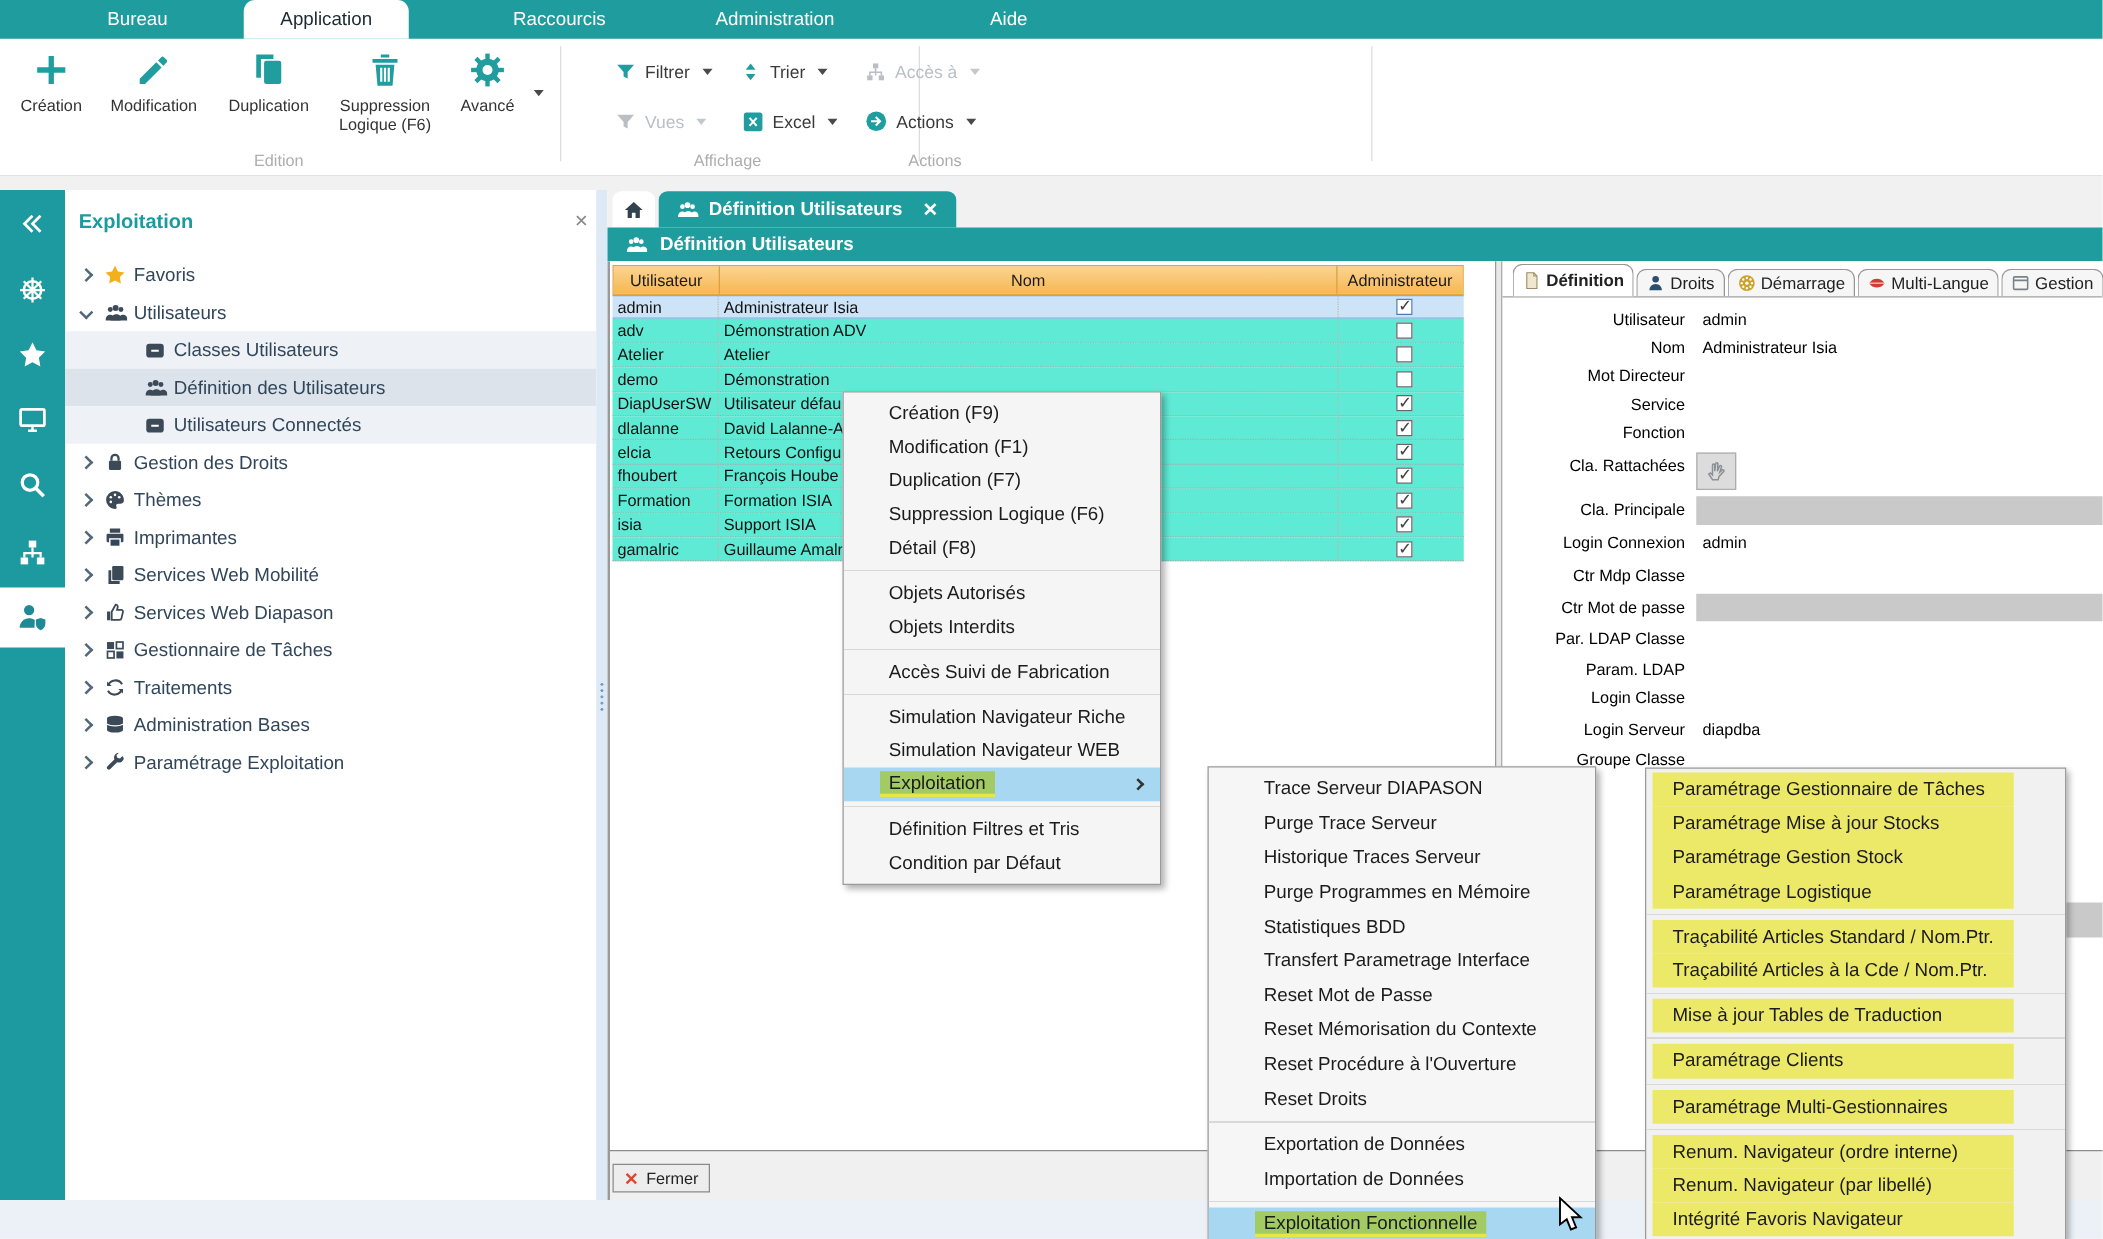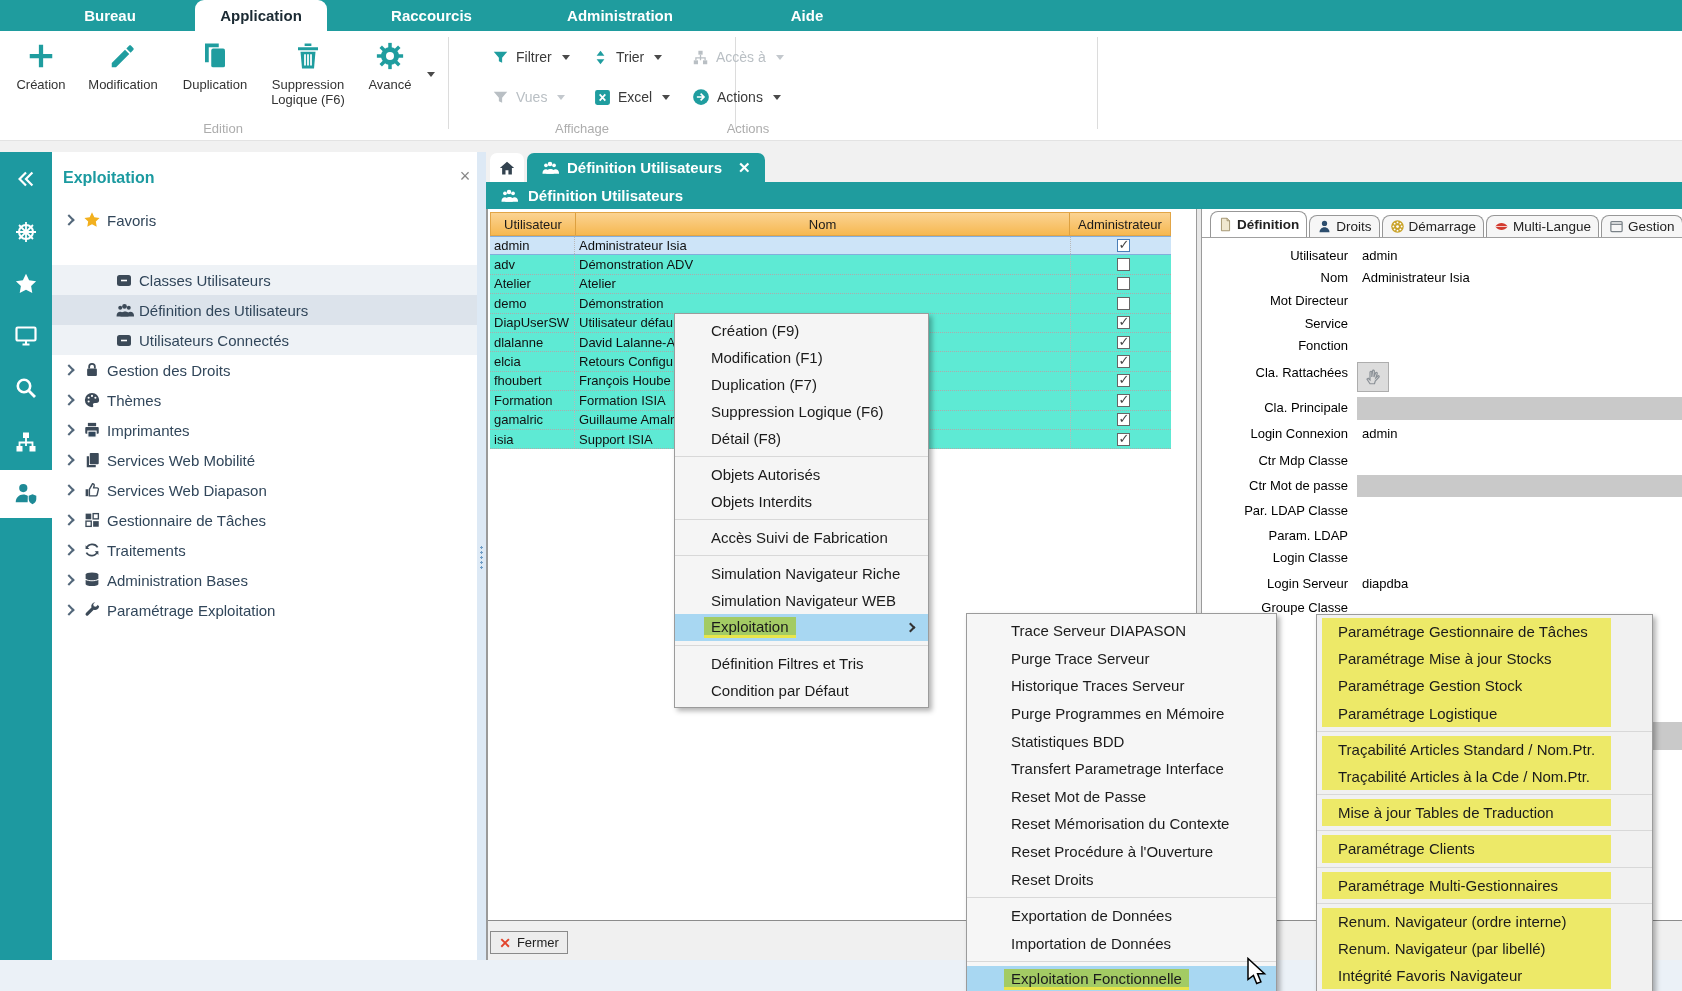--- a/index.html
+++ b/index.html
@@ -1,19 +1,19 @@
 <!DOCTYPE html>
 <html><head>
 <meta charset="utf-8">
 <style>
 *{margin:0;padding:0;box-sizing:border-box}
 html,body{width:1682px;height:991px;overflow:hidden;font-family:"Liberation Sans",sans-serif;background:#fff}
 
 #topbar{position:absolute;left:0;top:0;width:1682px;height:31px;background:#1F9C9E;z-index:5}
-.tmenu{position:absolute;top:0;height:31px;display:flex;align-items:center;justify-content:center;color:#fff;font-weight:bold;font-size:15px}
+.tmenu{position:absolute;top:0;height:31px;display:flex;align-items:center;justify-content:center;color:#fff;font-weight:normal;font-size:15px}
 #tab-application{background:#fff;color:#1b2a33;border-radius:9px 9px 0 0}
 
 #ribbon{position:absolute;left:0;top:31px;width:1682px;height:110px;background:#fff;border-bottom:1px solid #E3E3E3;z-index:4}
 .rb{position:absolute;top:10px;display:flex;flex-direction:column;align-items:center;font-size:13px;color:#333;text-align:center;line-height:15px;cursor:default}
 .rb svg{margin-bottom:6px}
 .grplabel{position:absolute;top:90px;width:150px;text-align:center;color:#ADADAD;font-size:13px}
 .vsep{position:absolute;top:6px;height:92px;width:1px;background:#DCDCDC}
 .ctl{position:absolute;display:flex;align-items:center;gap:7px;font-size:14px;color:#3A3A3A;height:22px}
 .ctl.dis{color:#B9BFC4}
 .caret{width:0;height:0;border-left:4.5px solid transparent;border-right:4.5px solid transparent;border-top:5.5px solid #4A4A4A;margin-left:3px}
@@ -260,21 +260,21 @@
       </symbol>
 <symbol id="i-hand" viewBox="0 0 24 24">
         <path d="M8 21l-4-6 1.6-1.2L8 16V5.5a1.2 1.2 0 012.4 0V12l1-8a1.2 1.2 0 012.4.3l-.6 7.7 2.2-5.4a1.2 1.2 0 012.2 1l-1.8 5.4 2.7-2.4a1.1 1.1 0 011.5 1.6L15 17.5 14 21z" fill="none" stroke="currentColor" stroke-width="1.6"></path>
       </symbol>
 </defs>
 </svg>
 
 <div id="topbar">
   <div class="tmenu" style="left:60px;width:100px">Bureau</div>
   <div class="tmenu" id="tab-application" style="left:195px;width:132px">Application</div>
-  <div class="tmenu" style="left:369px;width:125px">Raccourcis</div>
+  <div class="tmenu" style="left:385px;width:125px">Raccourcis</div>
   <div class="tmenu" style="left:540px;width:160px">Administration</div>
   <div class="tmenu" style="left:772px;width:70px">Aide</div>
 </div>
 
 <div id="ribbon">
   <div class="rb" style="left:10px;width:62px">
       <svg width="30" height="30" fill="#1F9D9F">
         <use href="#i-plus"></use>
       </svg>
       <span>Création</span>
@@ -399,20 +399,29 @@
   <div id="navtitle">Exploitation</div>
   <div id="navclose">×</div>
   <div class="nrow" style="top:53px">
       <span class="chev"></span>
       <span class="nico">
         <svg width="18" height="18" fill="#F2B01E">
           <use href="#i-star"></use>
         </svg>
       </span>
       <span class="nlabel">Favoris</span>
+    </div>
+  <div class="nrow" style="top:83px">
+      <span class="chev down"></span>
+      <span class="nico">
+        <svg width="19" height="19" fill="#3C4A58">
+          <use href="#i-users"></use>
+        </svg>
+      </span>
+      <span class="nlabel">Utilisateurs</span>
     </div>
   <div class="nrow child hlight" style="top:113px">
       <span class="nico">
         <svg width="18" height="18" fill="#3C4A58">
           <rect x="2" y="4" width="14" height="11" rx="2.5"></rect>
           <path d="M6 9.5h6" stroke="#fff" stroke-width="1.6"></path>
         </svg>
       </span>
       <span class="nlabel">Classes Utilisateurs</span>
     </div>
@@ -608,29 +617,29 @@
           </span>
         </div>
         <div class="trow checked">
           <span class="tc c1">Formation</span>
           <span class="tc c2">Formation ISIA</span>
           <span class="tc c3">
             <span class="cb"></span>
           </span>
         </div>
         <div class="trow checked">
+          <span class="tc c1">isia</span>
+          <span class="tc c2">Support ISIA</span>
+          <span class="tc c3">
+            <span class="cb"></span>
+          </span>
+        </div>
+        <div class="trow checked">
           <span class="tc c1">gamalric</span>
           <span class="tc c2">Guillaume Amalr</span>
-          <span class="tc c3">
-            <span class="cb"></span>
-          </span>
-        </div>
-        <div class="trow checked">
-          <span class="tc c1">isia</span>
-          <span class="tc c2">Support ISIA</span>
           <span class="tc c3">
             <span class="cb"></span>
           </span>
         </div>
       </div>
   </div>
   <div id="tfoot">
     <div id="fermer">
         <span class="fx">✕</span>
         <span>Fermer</span>

